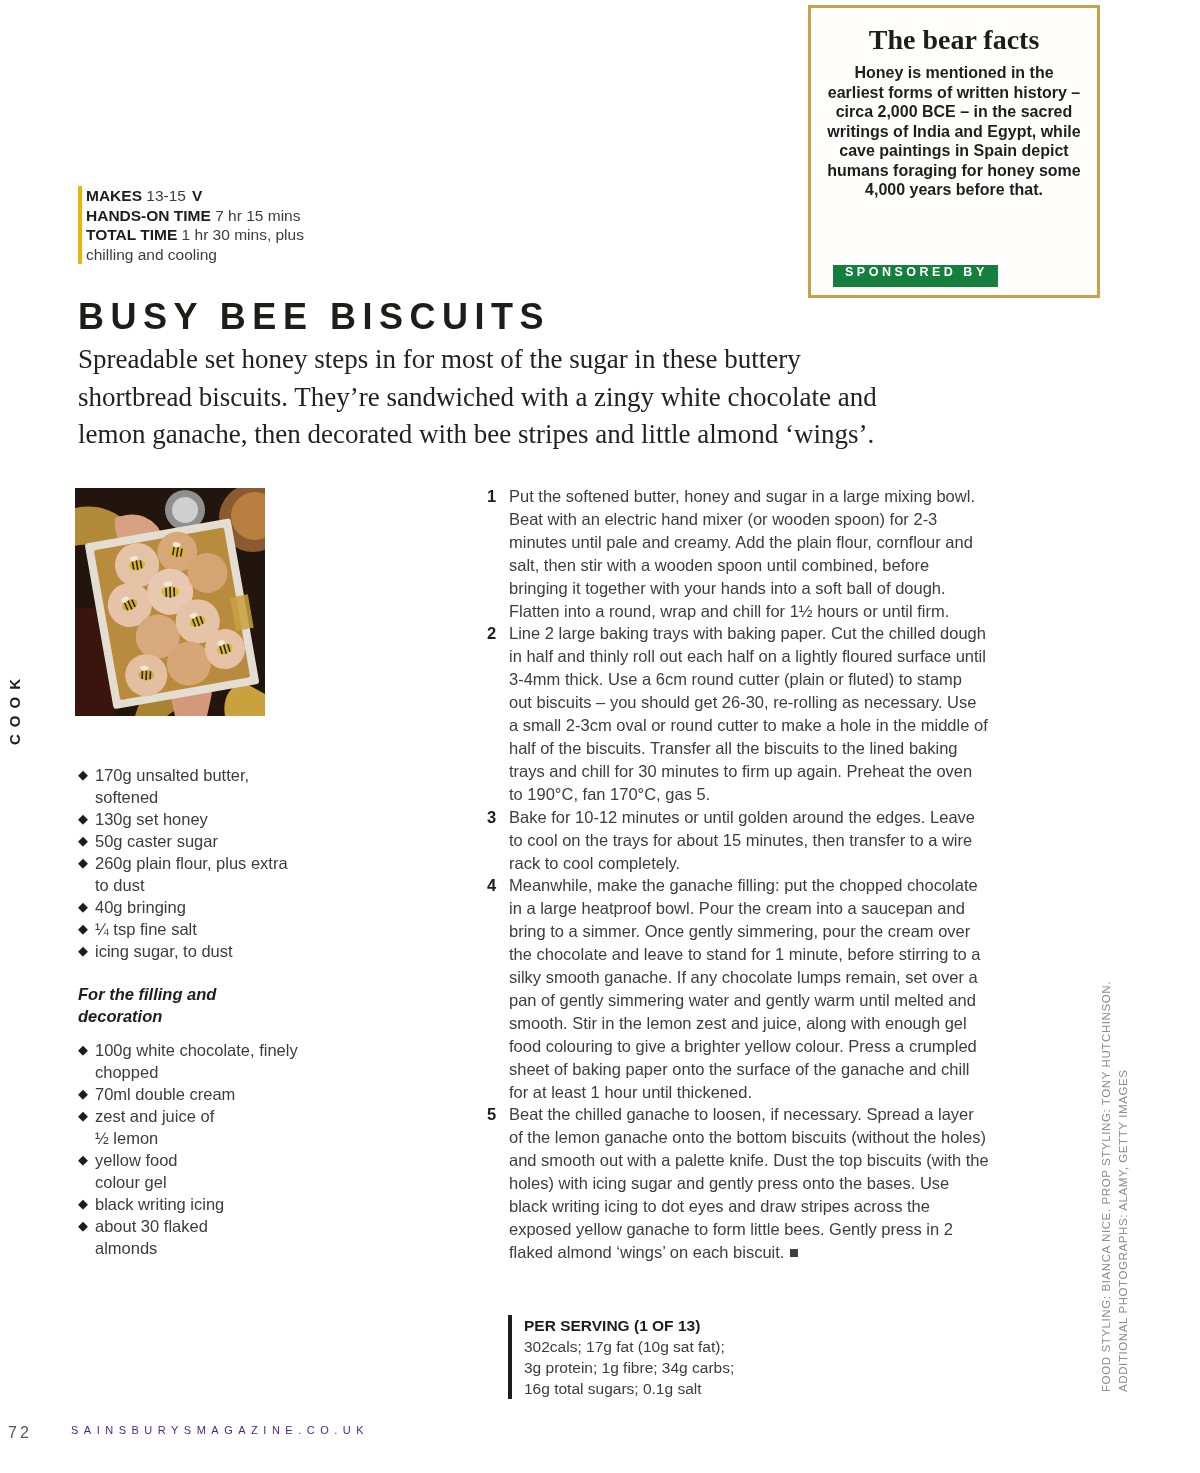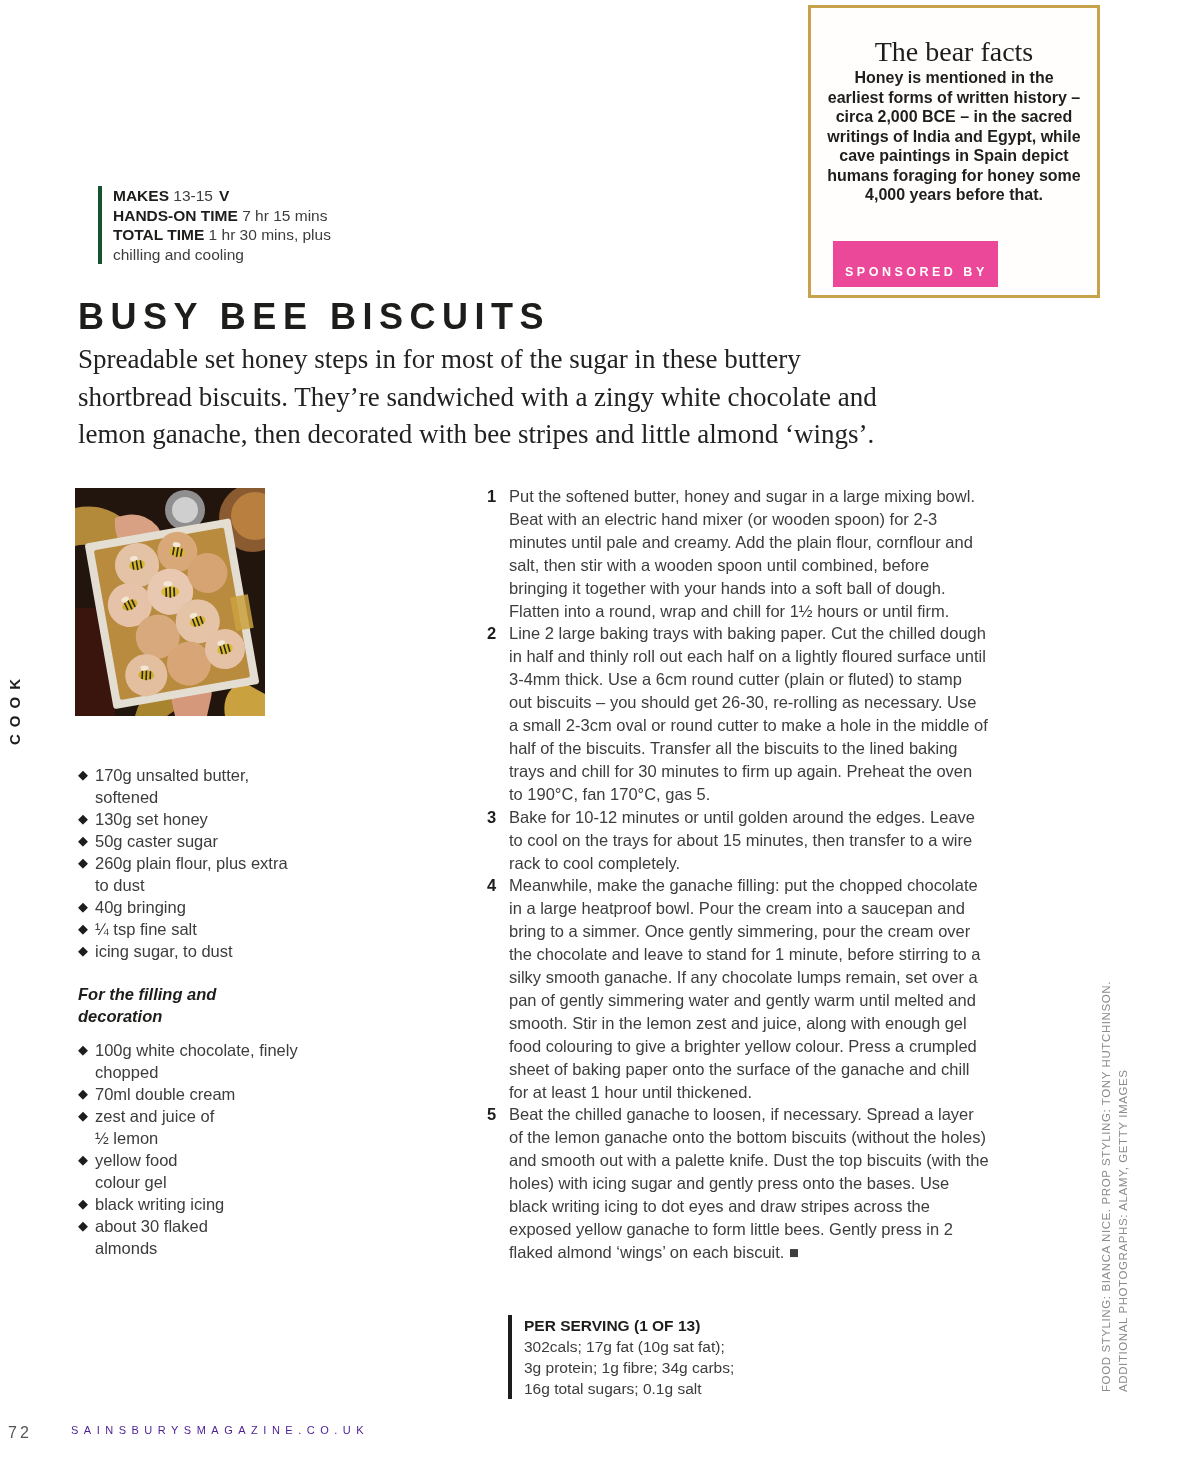--- a/index.html
+++ b/index.html
@@ -12,41 +12,41 @@
   
   .cook-label {
     position:absolute; left:6px; top:745px; width:120px; height:22px;
     transform:rotate(-90deg); transform-origin:0 0;
     font-size:15px; font-weight:700; letter-spacing:7px; color:#1d1d1b;
   }
 
   
   .info-block {
     position:absolute; left:78px; top:186px; width:240px;
-    border-left:4px solid #14532d; padding-left:11px;
-    font-size:15.5px; line-height:19.5px; color:#3c3c3c;margin-left:20px;
+    border-left:4px solid #eab308; padding-left:4px;
+    font-size:15.5px; line-height:19.5px; color:#3c3c3c;
   }
   .info-block b { color:#1d1d1b; }
   .veg { font-weight:700; color:#1d1d1b; margin-left:6px; }
 
   
   .bear-box {
     position:absolute; left:808px; top:5px; width:292px; height:293px;
     border:3px solid #c8a24b; background:#fffefd; text-align:center;
     padding:10px 16px 0 16px;
   }
-  .bear-title { font-family:"Liberation Serif", serif; font-size:28px; color:#1d1d1b; margin-top:18px; }
-  .bear-body { font-size:16px; font-weight:700; line-height:19.5px; color:#1e1e1e; }
+  .bear-title { font-family:"Liberation Serif", serif; font-size:28px; color:#1d1d1b; margin-top:6px;font-weight:bold; }
+  .bear-body { font-size:16px; font-weight:700; line-height:19.5px; color:#1e1e1e; margin-top:7px; }
   .sponsor-row {
     position:absolute; left:22px; right:4px; bottom:8px;
     display:flex; align-items:center; justify-content:space-between;
   }
   .sponsor-tag {
-    background:#ec4899; color:#ffffff; font-size:12.5px; font-weight:700;
-    letter-spacing:3.5px; padding:24px 10px 8px 12px; white-space:nowrap;
+    background:#15803d; color:#ffffff; font-size:12.5px; font-weight:700;
+    letter-spacing:3.5px; padding:0 10px 8px 12px; white-space:nowrap;
   }
 
   
   .title {
     position:absolute; left:78px; top:296px;
     font-size:36px; font-weight:700; letter-spacing:6.5px; color:#1d1d1b;
   }
   .intro {
     position:absolute; left:78px; top:341px; width:812px;
     font-family:"Liberation Serif", serif; font-size:27px; line-height:37.5px; color:#222222;

